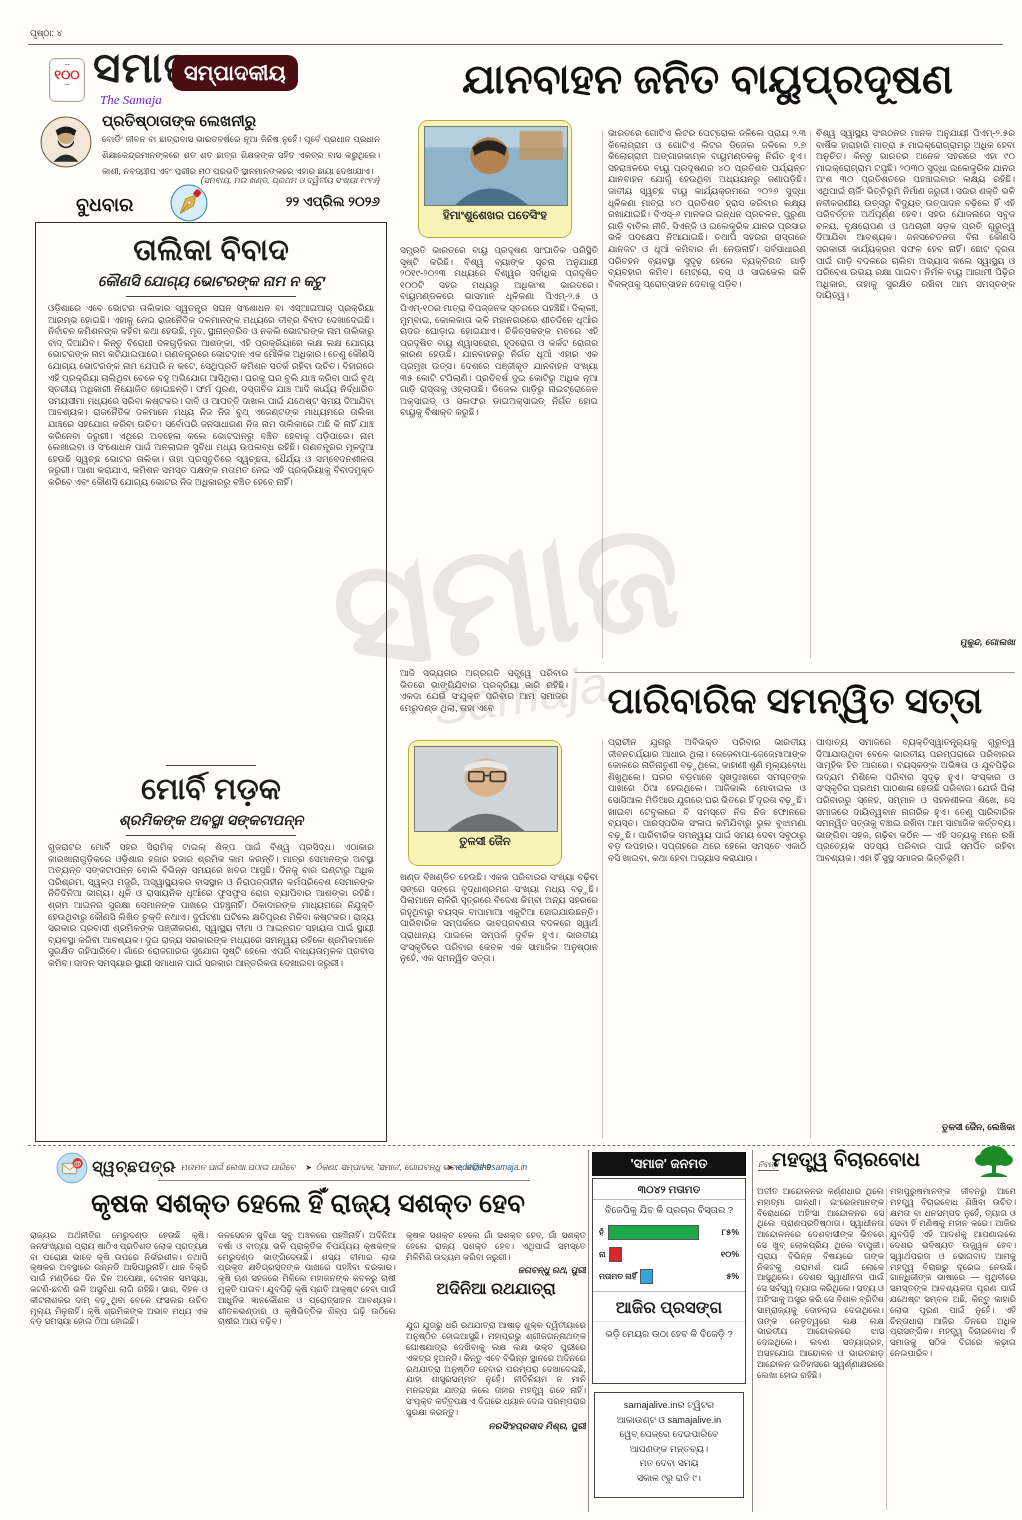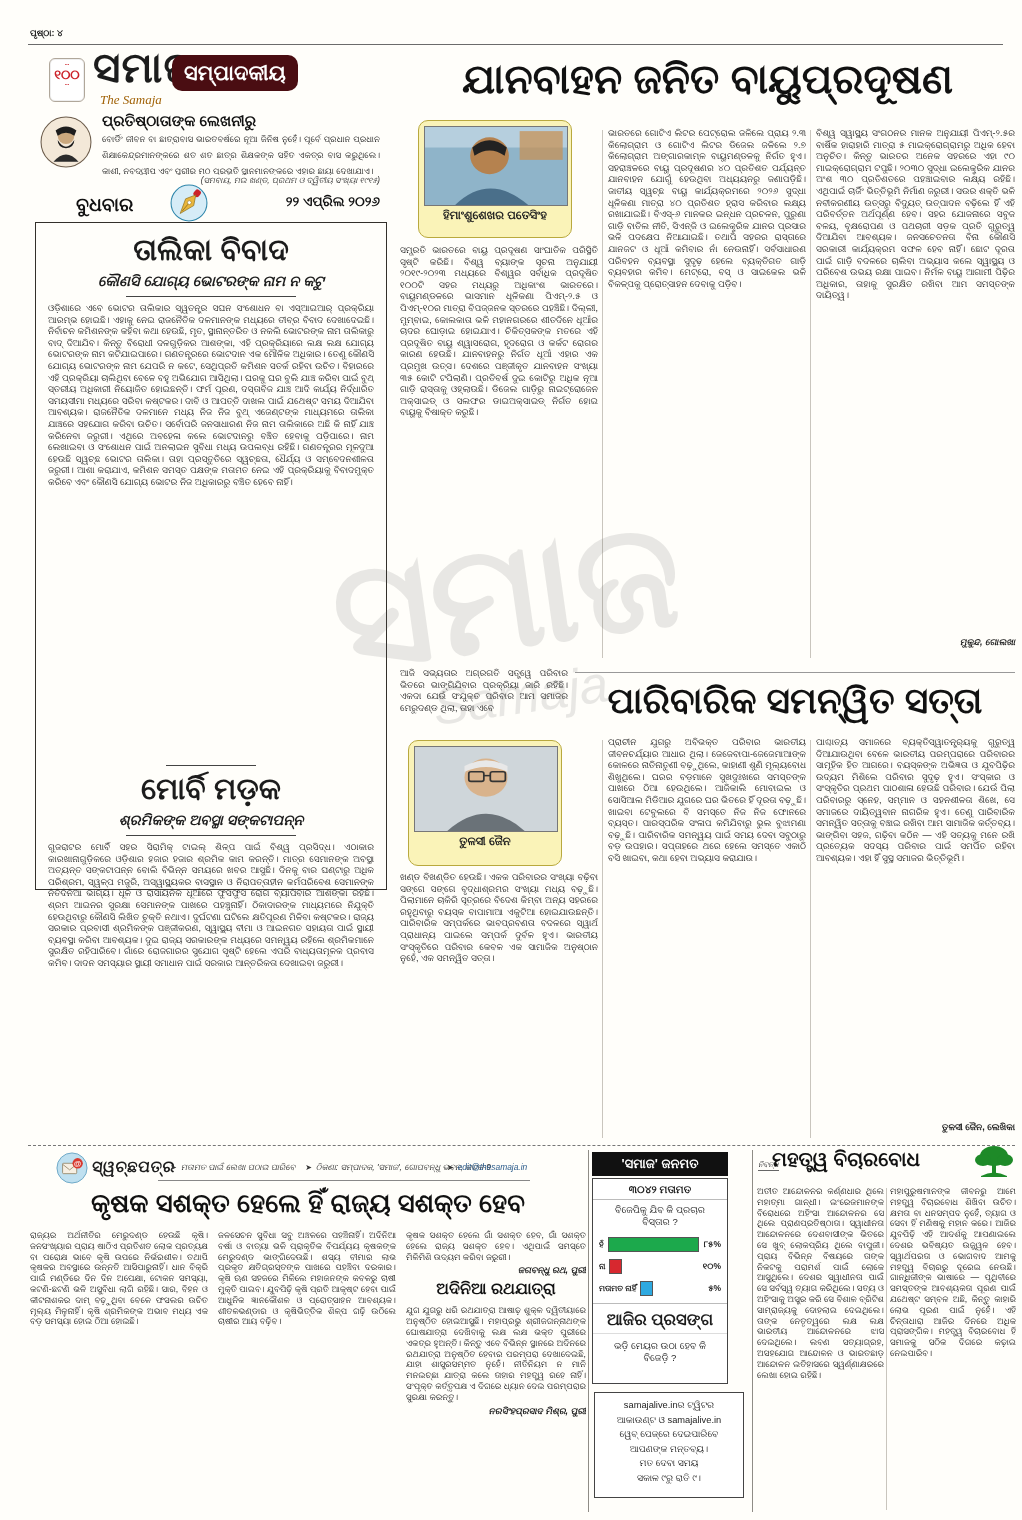--- a/index.html
+++ b/index.html
@@ -7,56 +7,56 @@
         font-family:"Liberation Sans","DejaVu Sans",sans-serif;color:#1c1c1c;overflow:hidden;}
   .abs{position:absolute;}
   .bt{font-size:9px;line-height:11.6px;text-align:justify;overflow:hidden;color:#222;}
   .bt-sm{font-size:8.6px;line-height:10.8px;text-align:justify;overflow:hidden;color:#222;}
   .sig{font-style:italic;font-weight:bold;text-align:right;font-size:9px;}
   .hl{font-weight:bold;color:#111;}
   .vr{position:absolute;width:1px;background:#c9c5bd;}
   .vr2{position:absolute;width:1px;background:#8f8c86;}
   .hrule{position:absolute;height:1px;background:#55514b;}
   .centerline{height:1px;background:#444;margin:6px auto;}
-  .edbox{position:absolute;left:35px;top:222px;width:352px;height:668px;border:1.6px solid #33302b;background:#fffefa;box-sizing:border-box;padding:10px 12px 0 12px;}
+  .edbox{position:absolute;left:35px;top:222px;width:352px;height:920px;border:1.6px solid #33302b;background:#fffefa;box-sizing:border-box;padding:10px 12px 0 12px;}
   .edtitle{font-weight:bold;font-size:30px;text-align:center;line-height:34px;}
   .edsub{font-style:italic;font-weight:bold;font-size:14.5px;text-align:center;margin-top:6px;}
   .badge{position:absolute;left:172px;top:55px;width:126px;height:36px;background:#4a0d12;border-radius:10px;
          color:#fff;font-weight:bold;font-size:21px;display:flex;align-items:center;justify-content:center;}
-  .pollbox{position:absolute;left:592px;width:136px;box-sizing:border-box;background:#fff;}
+  .pollbox{position:absolute;left:592px;width:154px;box-sizing:border-box;background:#fff;}
   .barrow{display:flex;align-items:center;margin:7px 6px;}
   .barrow .lbl{font-size:8px;font-weight:bold;margin-right:4px;white-space:nowrap;}
   .barrow .bar{height:13px;border:0.5px solid #555;}
   .barrow .val{margin-left:auto;font-size:8.5px;font-weight:bold;}
   .yellowframe{position:absolute;background:#faf3b8;border:1.5px solid #b9a93e;border-radius:10px;box-sizing:border-box;padding:5px;}
   .yellowframe .nm{font-weight:bold;font-size:11.5px;text-align:center;margin-top:3px;color:#222;}
   .photo{width:100%;border:1px solid #777;background:#9db6c6;overflow:hidden;}
   .wm{position:absolute;left:180px;top:520px;width:660px;text-align:center;opacity:0.13;transform:rotate(-8deg);pointer-events:none;z-index:5;color:#555;}
   .wm .w1{font-size:150px;font-weight:bold;line-height:150px;}
   .wm .w2{font-size:52px;font-style:italic;line-height:52px;}
   .arrow{color:#333;font-size:8px;margin:0 4px 0 10px;}
   .notetxt{font-style:italic;font-size:8.4px;color:#333;}
 </style>
 </head>
 <body>
 
 <div class="page">
 
   <div class="hrule" style="left:28px;top:44px;width:975px;background:#6b6b6b;"></div>
 
-  <div class="abs" style="left:30px;top:28px;font-size:9px;font-weight:bold;">ପୃଷ୍ଠା: ୪</div>
+  <div class="abs" style="left:30px;top:28px;font-size:9px;font-weight:normal;">ପୃଷ୍ଠା: ୪</div>
 
   <div class="abs" style="left:49px;top:58px;width:34px;height:42px;border:1px solid #b0a79a;border-radius:6px;background:#fff;text-align:center;box-shadow:0 0 0 1px #eee inset;">
     <div style="font-size:4px;color:#cc2229;line-height:6px;margin-top:3px;">•••</div>
     <div style="font-size:13px;font-weight:bold;color:#cc2229;line-height:14px;">୧୦୦</div>
     <div style="font-size:4px;color:#cc2229;line-height:6px;">•••</div>
   </div>
 
   <div class="abs" style="left:93px;top:46px;font-family:'Liberation Serif',serif;font-weight:bold;font-size:42px;line-height:44px;letter-spacing:1px;">ସମାଜ</div>
-  <div class="abs" style="left:100px;top:92px;font-family:'Liberation Serif',serif;font-style:italic;font-size:13px;color:#a16207;">The Samaja</div>
+  <div class="abs" style="left:100px;top:92px;font-family:'Liberation Serif',serif;font-style:italic;font-size:13px;color:#6d28d9;">The Samaja</div>
 
   <div class="badge">ସମ୍ପାଦକୀୟ</div>
 
   <div class="abs" style="left:40px;top:116px;width:52px;height:52px;">
     <svg viewBox="0 0 50 50" width="52" height="52">
         <circle cx="25" cy="25" r="24" fill="#f3e8d8" stroke="#6b5b4a"></circle>
         <circle cx="25" cy="19" r="8" fill="#caa87e"></circle>
         <path d="M13 44 Q25 30 37 44" fill="#2b2b2b"></path>
         <path d="M17 23 Q25 36 33 23 Q33 30 25 31 Q17 30 17 23" fill="#1d1d1d"></path>
         <path d="M15 14 Q25 6 35 14 L33 19 Q25 13 17 19 Z" fill="#1d1d1d"></path>
@@ -169,21 +169,21 @@
   <div class="hrule" style="left:158px;top:1180px;width:372px;background:#888;"></div>
 
   <div class="abs hl" style="left:30px;top:1188px;width:556px;text-align:center;font-size:26px;white-space:nowrap;">କୃଷକ ସଶକ୍ତ ହେଲେ ହିଁ ରାଜ୍ୟ ସଶକ୍ତ ହେବ</div>
 
   <div class="abs bt-sm" style="left:30px;top:1230px;width:178px;height:282px;">ରାଜ୍ୟର ଅର୍ଥନୀତିର ମେରୁଦଣ୍ଡ ହେଉଛି କୃଷି। ଜନସଂଖ୍ୟାର ପ୍ରାୟ ଷାଠିଏ ପ୍ରତିଶତ ଲୋକ ପ୍ରତ୍ୟକ୍ଷ ବା ପରୋକ୍ଷ ଭାବେ କୃଷି ଉପରେ ନିର୍ଭରଶୀଳ। ତଥାପି କୃଷକର ଅବସ୍ଥାରେ ଉନ୍ନତି ଆସିପାରୁନାହିଁ। ଧାନ ବିକ୍ରି ପାଇଁ ମଣ୍ଡିରେ ଦିନ ଦିନ ଅପେକ୍ଷା, ଟୋକନ ସମସ୍ୟା, କଟଣି-ଛଟଣି ଭଳି ଅସୁବିଧା ଲାଗି ରହିଛି। ସାର, ବିହନ ଓ କୀଟନାଶକର ଦାମ୍ ବଢ଼ୁଥିବା ବେଳେ ଫସଲର ଉଚିତ ମୂଲ୍ୟ ମିଳୁନାହିଁ। କୃଷି ଶ୍ରମିକଙ୍କ ଅଭାବ ମଧ୍ୟ ଏକ ବଡ଼ ସମସ୍ୟା ହୋଇ ଠିଆ ହୋଇଛି।</div>
   <div class="abs bt-sm" style="left:218px;top:1230px;width:178px;height:282px;">ଜଳସେଚନ ସୁବିଧା ସବୁ ଅଞ୍ଚଳରେ ପହଞ୍ଚିନାହିଁ। ଅଦିନିଆ ବର୍ଷା ଓ ବାତ୍ୟା ଭଳି ପ୍ରାକୃତିକ ବିପର୍ଯ୍ୟୟ କୃଷକଙ୍କ ମେରୁଦଣ୍ଡ ଭାଙ୍ଗିଦେଉଛି। ଶସ୍ୟ ବୀମାର ଲାଭ ପ୍ରକୃତ କ୍ଷତିଗ୍ରସ୍ତଙ୍କ ପାଖରେ ପହଞ୍ଚିବା ଦରକାର। କୃଷି ଋଣ ସହଜରେ ମିଳିଲେ ମହାଜନଙ୍କ କବଳରୁ ଚାଷୀ ମୁକ୍ତି ପାଇବ। ଯୁବପିଢ଼ି କୃଷି ପ୍ରତି ଆକୃଷ୍ଟ ହେବା ପାଇଁ ଆଧୁନିକ ଜ୍ଞାନକୌଶଳ ଓ ପ୍ରୋତ୍ସାହନ ଆବଶ୍ୟକ। ଶୀତଳଭଣ୍ଡାର ଓ କୃଷିଭିତ୍ତିକ ଶିଳ୍ପ ଗଢ଼ି ଉଠିଲେ ଚାଷୀର ଆୟ ବଢ଼ିବ।</div>
 
   <div class="abs" style="left:406px;top:1230px;width:180px;height:282px;overflow:hidden;">
     <div class="bt-sm">କୃଷକ ସଶକ୍ତ ହେଲେ ଗାଁ ସଶକ୍ତ ହେବ, ଗାଁ ସଶକ୍ତ ହେଲେ ରାଜ୍ୟ ସଶକ୍ତ ହେବ। ଏଥିପାଇଁ ସମସ୍ତେ ମିଳିମିଶି ଉଦ୍ୟମ କରିବା ଜରୁରୀ।</div>
     <div class="sig" style="margin:3px 0 4px 0;">ଜଗବନ୍ଧୁ ରଥ, ପୁରୀ</div>
-    <div class="hl" style="text-align:center;font-size:16px;margin:2px 0 7px 0;">ଅଦିନିଆ ରଥଯାତ୍ରା</div>
+    <div class="hl" style="text-align:center;font-size:16px;margin:2px 0 22px 0;">ଅଦିନିଆ ରଥଯାତ୍ରା</div>
     <div class="bt-sm">ଯୁଗ ଯୁଗରୁ ଧରି ରଥଯାତ୍ରା ଆଷାଢ଼ ଶୁକ୍ଳ ଦ୍ୱିତୀୟାରେ ଅନୁଷ୍ଠିତ ହୋଇଆସୁଛି। ମହାପ୍ରଭୁ ଶ୍ରୀଜଗନ୍ନାଥଙ୍କ ଘୋଷଯାତ୍ରା ଦେଖିବାକୁ ଲକ୍ଷ ଲକ୍ଷ ଭକ୍ତ ପୁରୀରେ ଏକତ୍ର ହୁଅନ୍ତି। କିନ୍ତୁ ଏବେ ବିଭିନ୍ନ ସ୍ଥାନରେ ଅଦିନରେ ରଥଯାତ୍ରା ଅନୁଷ୍ଠିତ ହେବାର ପରମ୍ପରା ଦେଖାଦେଇଛି, ଯାହା ଶାସ୍ତ୍ରସମ୍ମତ ନୁହେଁ। ନୀତିନିୟମ ନ ମାନି ମନଇଚ୍ଛା ଯାତ୍ରା କଲେ ତାହାର ମହତ୍ତ୍ୱ ରହେ ନାହିଁ। ସଂପୃକ୍ତ କର୍ତ୍ତୃପକ୍ଷ ଏ ଦିଗରେ ଧ୍ୟାନ ଦେଇ ପରମ୍ପରାର ସୁରକ୍ଷା କରନ୍ତୁ।</div>
     <div class="sig" style="margin-top:3px;">ନରସିଂହପ୍ରସାଦ ମିଶ୍ର, ପୁରୀ</div>
   </div>
 
   <div class="vr2" style="left:588px;top:1150px;height:362px;"></div>
   <div class="vr2" style="left:752px;top:1150px;height:362px;"></div>
 
   <div class="pollbox" style="top:1152px;height:24px;background:#111;color:#fff;display:flex;align-items:center;justify-content:center;font-weight:bold;font-size:13px;">'ସମାଜ' ଜନମତ</div>
   <div class="pollbox" style="top:1178px;height:206px;border:1.2px solid #444;">
     <div style="text-align:center;font-weight:bold;font-size:10.5px;padding:4px 0 3px 0;border-bottom:1px solid #bbb;">୩୦୪୨ ମତାମତ</div>

